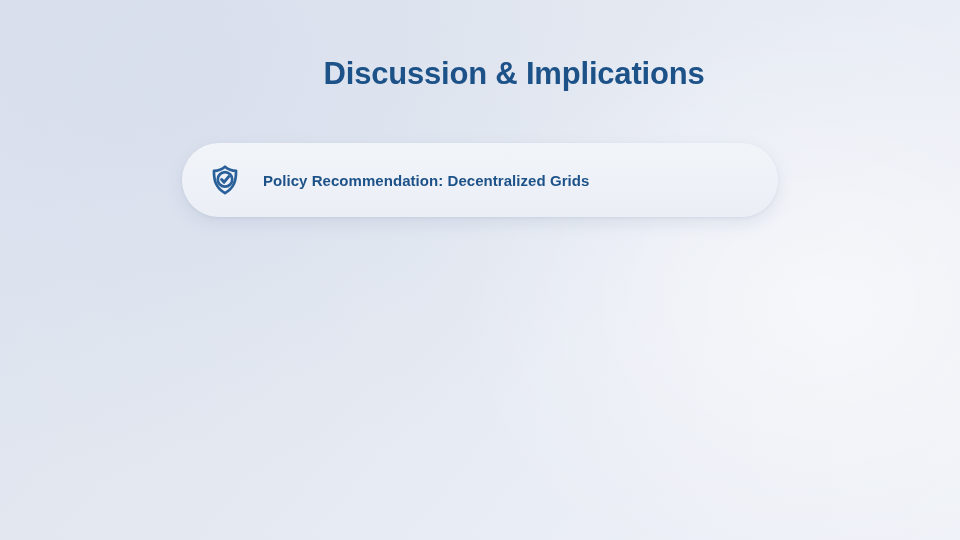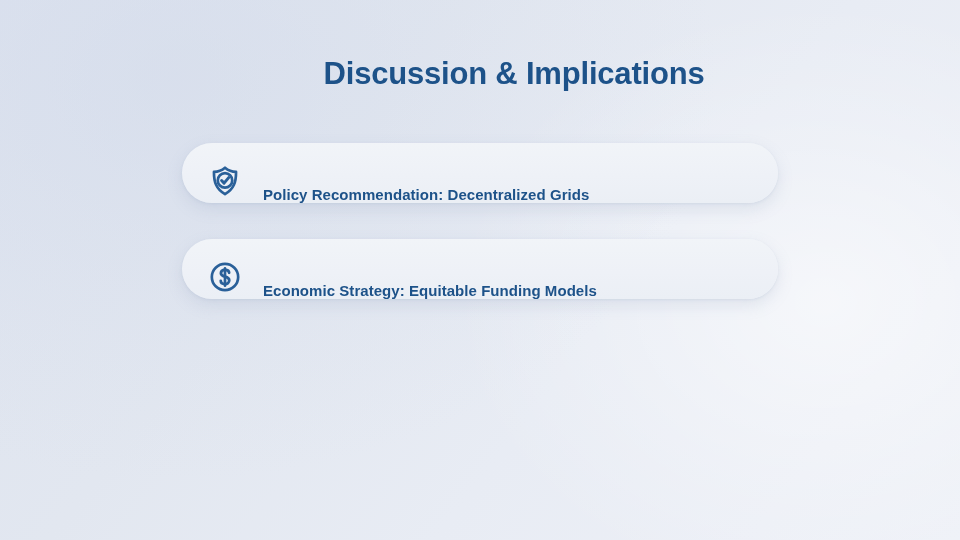--- a/index.html
+++ b/index.html
@@ -50,23 +50,23 @@
     position: absolute;
     left: 182px;
     top: 143px;
     width: 596px;
     z-index: 2;
   }
 
   .card {
     position: relative;
     display: flex;
-    align-items: flex-end;
+    align-items: center;
     width: 596px;
-    height: 60px;
+    height: 74px;
     margin-bottom: 36px;
     border-radius: 40px;
     background: linear-gradient(180deg, #f1f4f8 0%, #eef1f7 55%, #ebeff5 100%);
     box-shadow:
       0 6px 16px rgba(125,143,175,0.17),
       0 1px 3px rgba(125,143,175,0.13);
   }
   .card:last-child { margin-bottom: 0; }
 
   .card-icon {
@@ -103,26 +103,16 @@
       <span class="card-icon">
         <svg width="34" height="34" viewBox="0 0 24 24" fill="none" stroke="currentColor" stroke-width="1.9" stroke-linecap="round" stroke-linejoin="round">
           <path d="M12 2.6 C 9.6 4.6 6.9 5.5 4.2 5.6 C 4.2 12.6 5.6 17.6 12 21.3 C 18.4 17.6 19.8 12.6 19.8 5.6 C 17.1 5.5 14.4 4.6 12 2.6 Z"></path>
           <circle cx="12" cy="11.6" r="5.1"></circle>
           <path d="M9.6 11.7 L11.35 13.5 L14.6 9.6" stroke-width="2.1"></path>
         </svg>
       </span>
       <span class="card-label">Policy Recommendation: Decentralized Grids</span>
     </div>
 
-    <div class="card">
-      <span class="card-icon">
-        <svg width="34" height="34" viewBox="0 0 24 24" fill="none" stroke="currentColor" stroke-width="1.9" stroke-linecap="round" stroke-linejoin="round">
-          <circle cx="12" cy="12" r="9.3"></circle>
-          <path d="M12 5.9 L12 18.1" stroke-width="1.9"></path>
-          <path d="M14.9 9.05 C 14.9 7.75 13.6 7.0 12.0 7.0 C 10.4 7.0 9.1 7.8 9.1 9.35 C 9.1 10.8 10.4 11.3 12.0 11.75 C 13.7 12.2 15.0 12.75 15.0 14.35 C 15.0 16.0 13.6 17.0 12.0 17.0 C 10.3 17.0 9.0 16.1 9.0 14.7" stroke-width="1.95"></path>
-        </svg>
-      </span>
-      <span class="card-label">Economic Strategy: Equitable Funding Models</span>
-    </div>
 
 
   </div>
 </div>
 
 </body></html>

